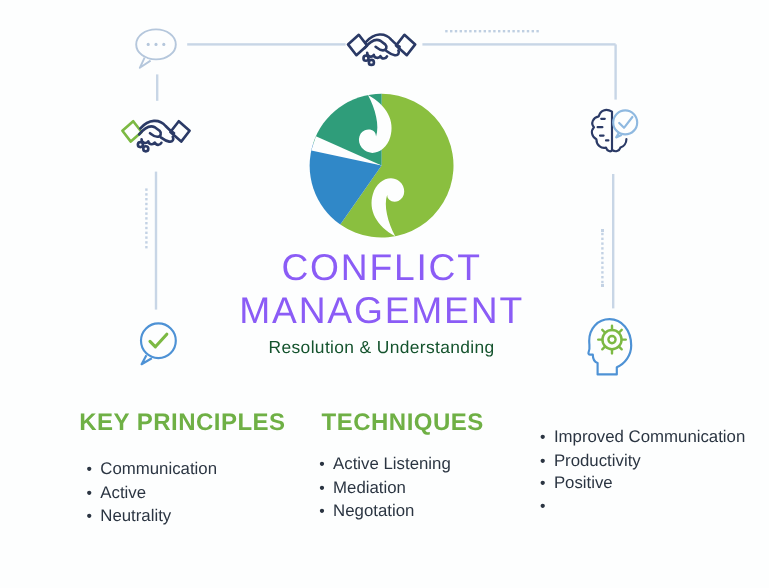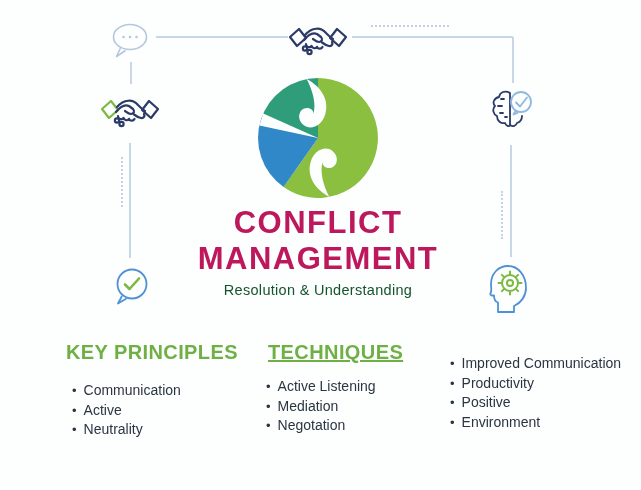--- a/index.html
+++ b/index.html
@@ -16,42 +16,42 @@
   
   .line{position:absolute;background:#c8d6e6;}
   .line.dotted-h{background:none;border-top:2px dotted #bfcfe2;height:0;}
   .line.dotted-v{background:none;border-left:2px dotted #c3d2e4;width:0;}
   .icon{position:absolute;}
   .icon svg{display:block;}
   
   .logo{position:absolute;left:256px;top:76px;width:124px;height:124px;}
   .title-block{position:absolute;left:156px;top:205px;width:324px;text-align:center;}
   .title-line{
-    margin:0;font-size:31px;line-height:36px;font-weight:700;
-    color:#be185d;letter-spacing:1.5px;
+    margin:0;font-size:31px;line-height:36px;font-weight:400;
+    color:#8b5cf6;letter-spacing:1.5px;
   }
   .subtitle{
     margin-top:5px;font-size:14.5px;color:#14532d;letter-spacing:0.3px;
   }
   
   .col{position:absolute;top:341px;}
   .col h2{
     margin:0;font-size:20px;font-weight:700;color:#6fb045;letter-spacing:0.4px;
   }
   .col ul{list-style:none;margin:13px 0 0 0;padding:0;}
   .col li{
     display:flex;align-items:baseline;
     font-size:14px;line-height:18.5px;color:#2b3542;
   }
   .bullet{margin-right:7px;font-size:13px;color:#2b3542;}
   .col-principles{left:64px;}
   .col-principles h2{margin-left:2px;}
   .col-principles ul{margin-top:17px;padding-left:8px;}
   .col-techniques{left:264px;}
-  .col-techniques h2{margin-left:4px;text-decoration:underline;}
+  .col-techniques h2{margin-left:4px;}
   .col-techniques ul{padding-left:2px;}
   .col-benefits{left:448px;}
   .col-benefits h2{margin-left:20px;}
   .col-benefits ul{padding-left:2px;}
 </style>
 </head>
 <body>
 
 <div class="canvas">
 
@@ -201,18 +201,17 @@
       <li>
           <span class="bullet">•</span>
           <span>Productivity</span>
         </li>
       <li>
           <span class="bullet">•</span>
           <span>Positive</span>
         </li>
       <li>
           <span class="bullet">•</span>
-          <span>Environment</span>
         </li>
     </ul>
   </section>
 
 </div>
 
 </body></html>

